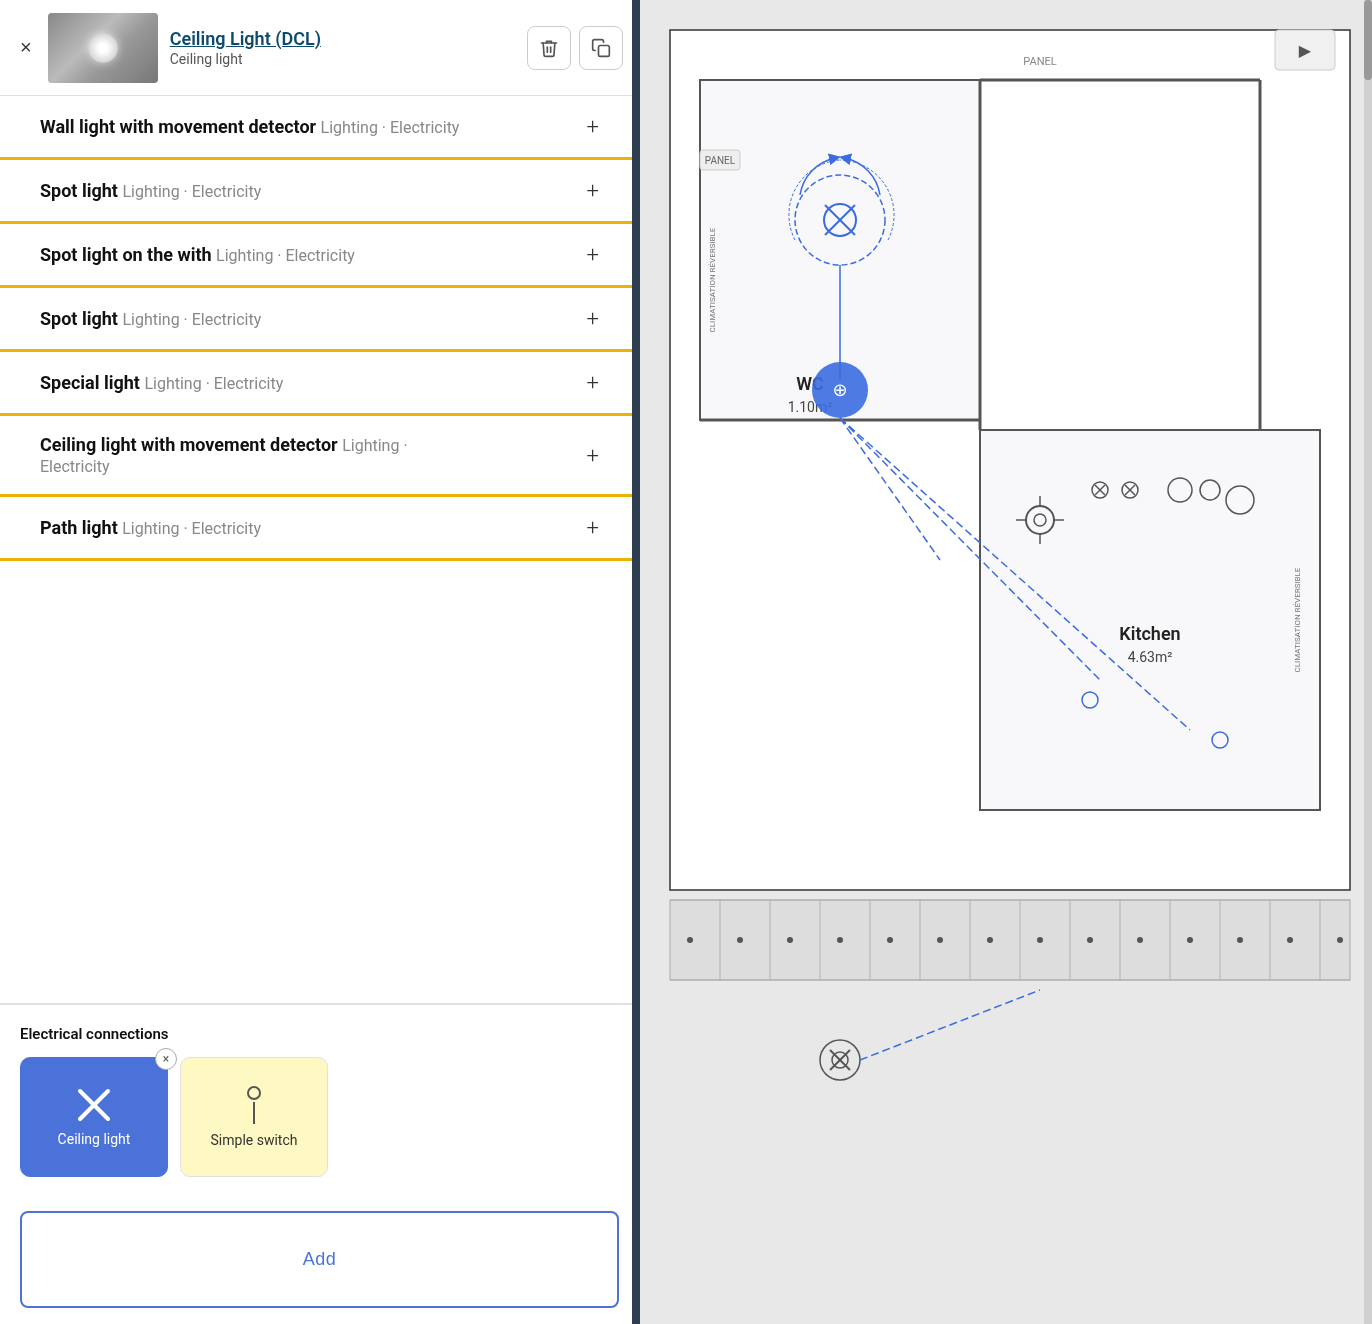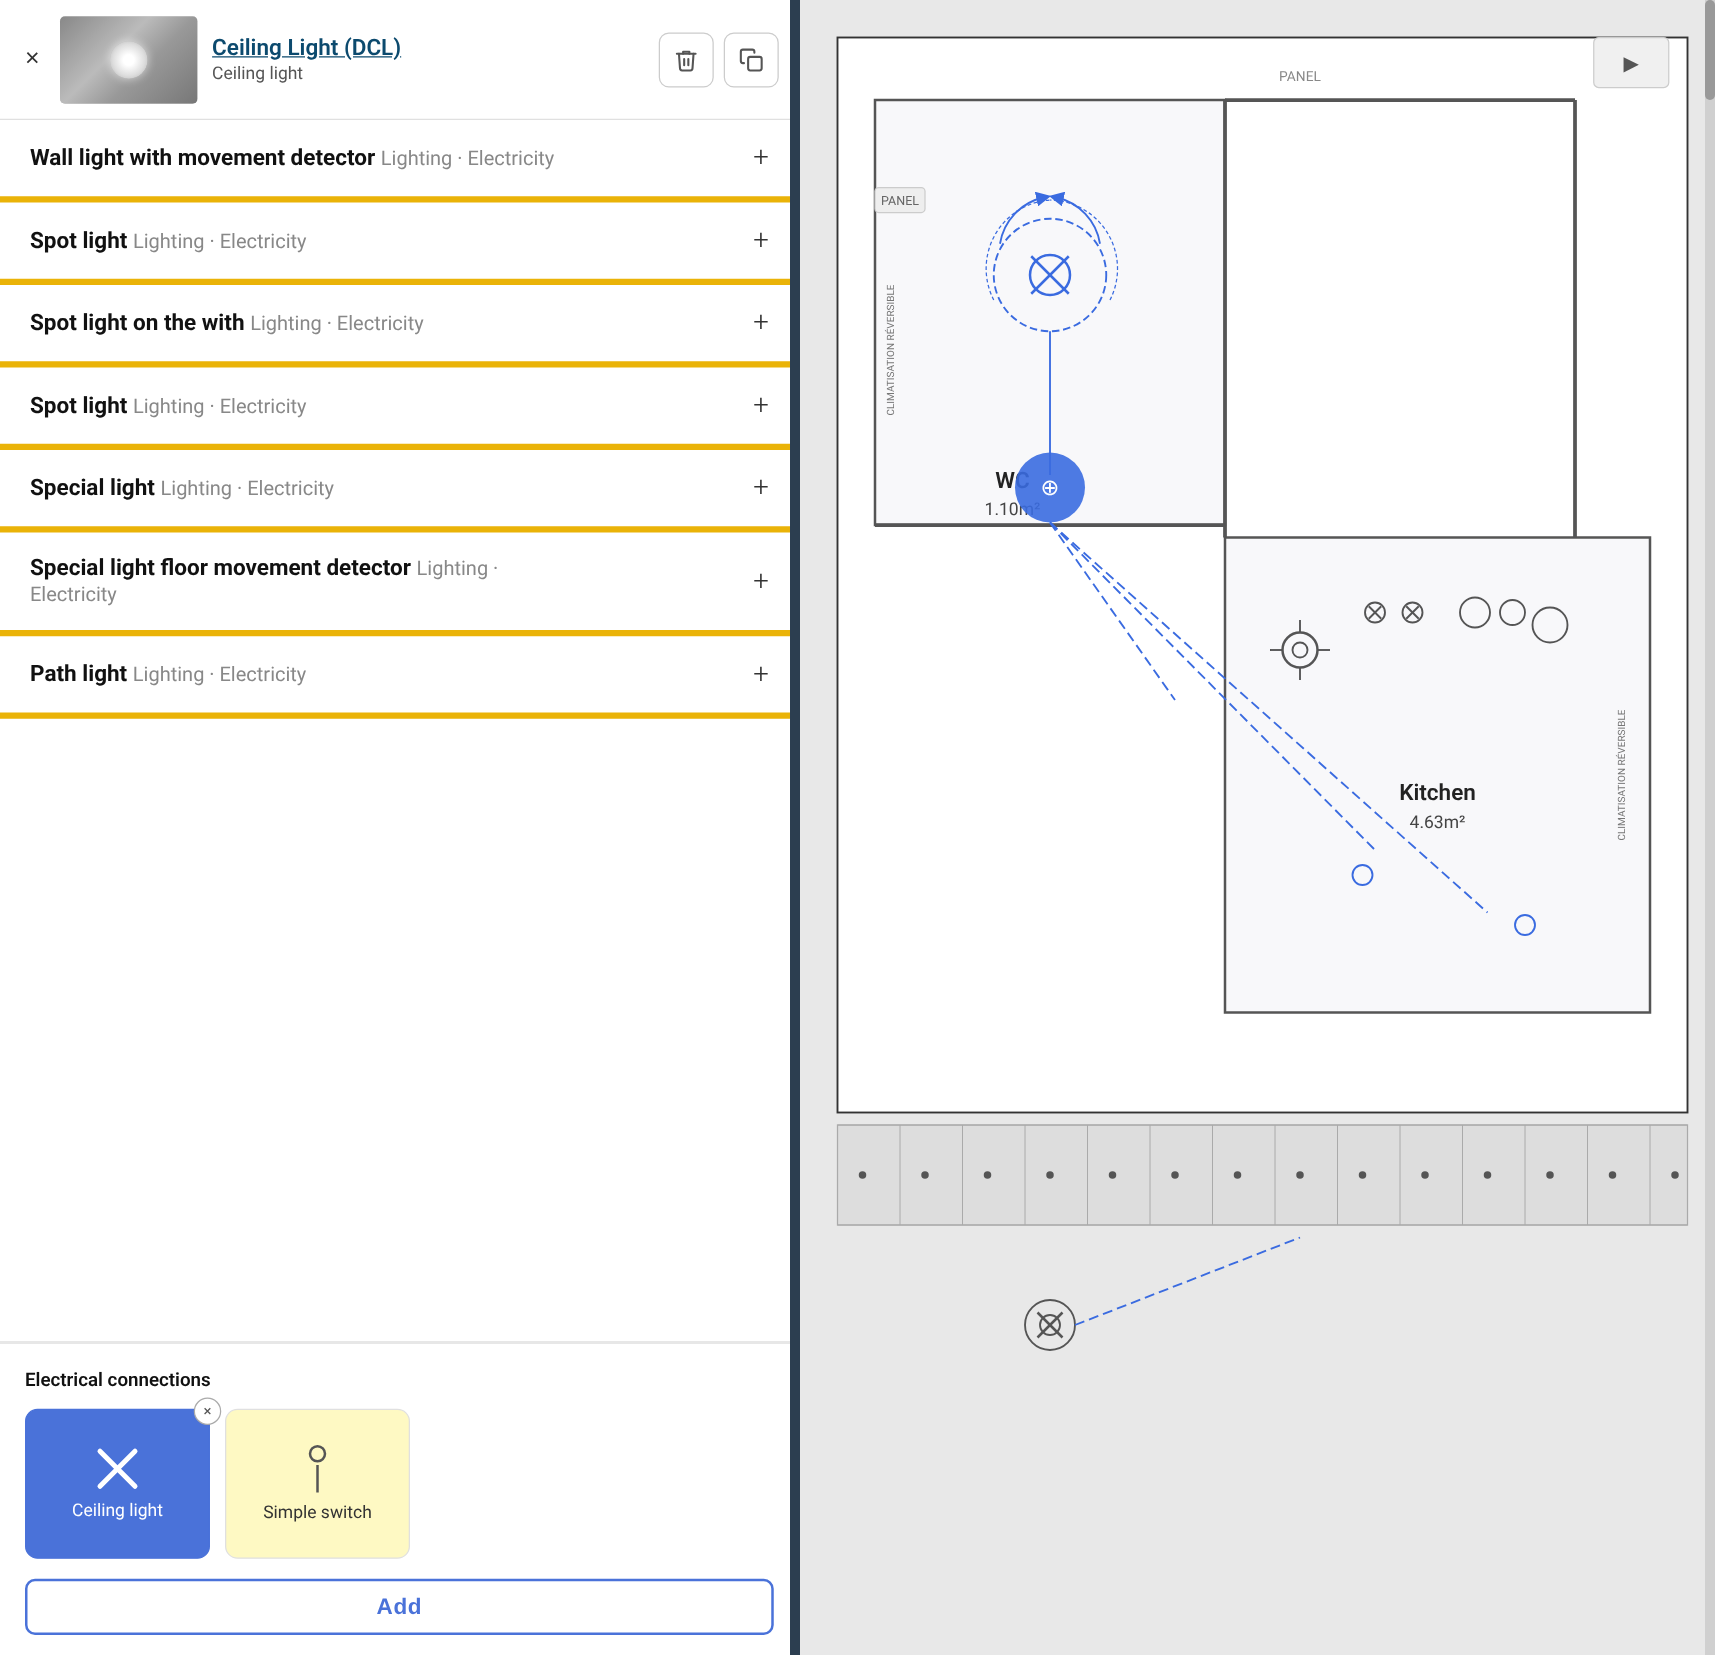--- a/index.html
+++ b/index.html
@@ -107,22 +107,22 @@
     
     .list-section {
       flex: 1;
       overflow-y: auto;
       padding: 0;
     }
     .list-item {
       display: flex;
       align-items: center;
       justify-content: space-between;
-      padding: 18px 24px;
-      border-bottom: 5px solid #eab308;
+      padding: 18px 40px;
+      border-bottom: 3px solid #eab308;
       cursor: pointer;
     }
     .list-item-text {
       font-size: 18px;
       color: #111;
     }
     .list-item-text strong {
       font-weight: 700;
     }
     .list-item-text .tag {
@@ -217,29 +217,30 @@
     }
     .switch-icon .sw-line {
       width: 2px;
       height: 22px;
       background: #555;
     }
 
     
     .add-btn {
       width: 100%;
-      padding: 10px;
+      padding: 36px;
       border: 2px solid #4a72d9;
       border-radius: 8px;
       background: #fff;
       color: #4a72d9;
       font-size: 18px;
-      font-weight: 700;
+      font-weight: 400;
       cursor: pointer;
       letter-spacing: 0.5px;
+      margin-top: 18px;
     }
 
     
     .list-section::-webkit-scrollbar { width: 6px; }
     .list-section::-webkit-scrollbar-thumb { background: #ccc; border-radius: 3px; }
 
     
     .right-panel {
       flex: 1;
       background: #e8e8e8;
@@ -347,21 +348,21 @@
     </div>
     <div class="list-item">
       <div class="list-item-text">
         <strong>Special light</strong>
         <span class="tag"> Lighting · Electricity</span>
       </div>
       <span class="list-item-add">+</span>
     </div>
     <div class="list-item">
       <div class="list-item-text">
-        <strong>Special light floor movement detector</strong>
+        <strong>Ceiling light with movement detector</strong>
         <span class="tag"> Lighting ·<br>Electricity</span>
       </div>
       <span class="list-item-add">+</span>
     </div>
     <div class="list-item">
       <div class="list-item-text">
         <strong>Path light</strong>
         <span class="tag"> Lighting · Electricity</span>
       </div>
       <span class="list-item-add">+</span>

